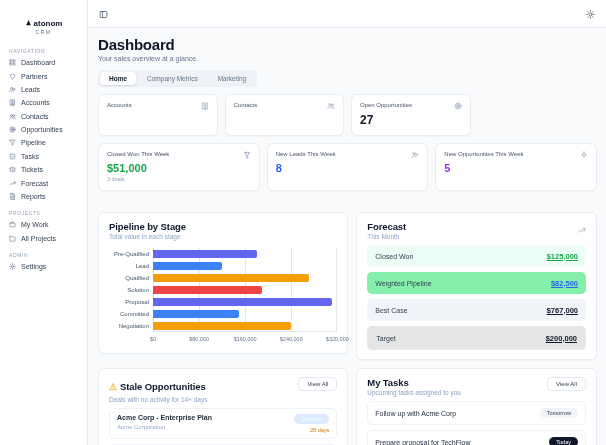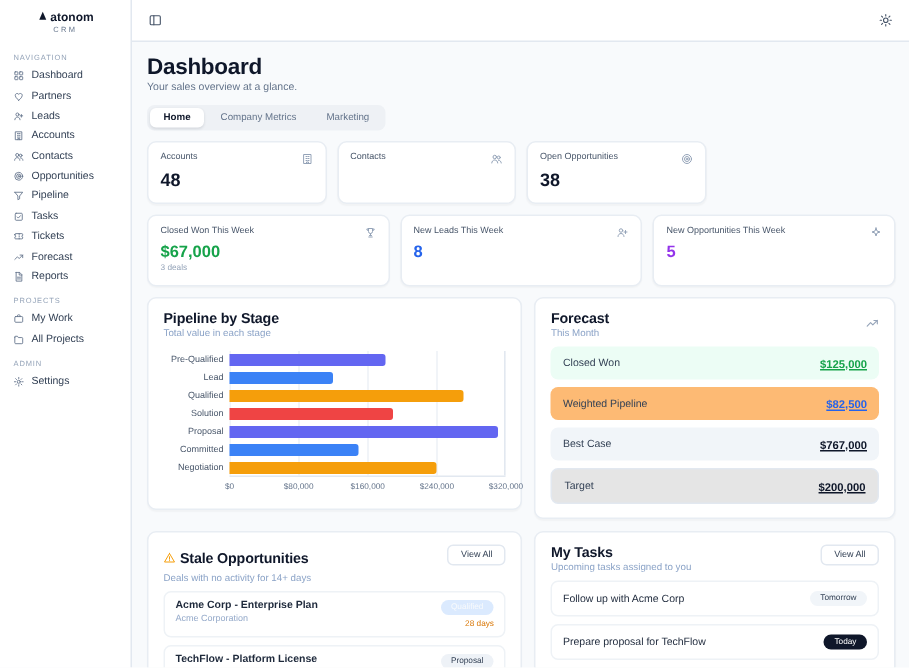--- a/index.html
+++ b/index.html
@@ -1,21 +1,21 @@
 <!DOCTYPE html>
 <html><head>
 <meta charset="utf-8">
 <style>
   * { box-sizing: border-box; margin: 0; padding: 0; }
   html,body { width:606px; height:445px; overflow:hidden; }
   body { font-family:"Liberation Sans", sans-serif; color:#0f172a; background:#fff; }
   .app { display:flex; width:606px; height:445px; overflow:hidden; }
 
   
-  .sidebar { width:88px; min-width:88px; background:#fff; border-right:1px solid #e2e8f0; padding-top:7px; }
+  .sidebar { width:88px; min-width:88px; background:#fff; border-right:1px solid #e2e8f0; padding-top:19px; }
   .logo { text-align:center; padding-bottom:6px; cursor:pointer; }
   .logo-line { display:flex; align-items:center; justify-content:center; gap:2px; font-weight:bold; font-size:8px; color:#0f172a; }
   .logo-sub { font-size:5px; color:#64748b; letter-spacing:1.5px; margin-top:1px; }
   .nav-label { font-size:5px; color:#94a3b8; text-transform:uppercase; letter-spacing:.6px; padding:7px 9px 2px; }
   .nav-item { display:flex; align-items:center; gap:5px; font-size:7px; color:#334155; padding:3.2px 9px; cursor:pointer; white-space:nowrap; }
   .nav-item svg { color:#64748b; flex:none; }
 
   
   .main { flex:1; display:flex; flex-direction:column; background:#f8fafc; min-width:0; }
   .topbar { height:28px; min-height:28px; background:#fff; border-bottom:1px solid #e2e8f0; display:flex; align-items:center; justify-content:space-between; padding:0 11px; }
@@ -36,21 +36,21 @@
   .stat-top { display:flex; justify-content:space-between; align-items:flex-start; }
   .stat-label { font-size:6px; color:#475569; }
   .stat-top svg { color:#94a3b8; }
   .stat-value { font-size:12px; font-weight:bold; margin-top:3px; }
 
   .week-row { display:grid; grid-template-columns:repeat(3,1fr); gap:7px; margin-top:7px; }
   .week-card { padding:7px 8px 8px; min-height:38px; }
   .week-value { font-size:11px; font-weight:bold; margin-top:3px; }
   .week-sub { font-size:5.5px; color:#94a3b8; margin-top:2px; }
 
-  .charts-row { display:grid; grid-template-columns:1.04fr 1fr; gap:8px; margin-top:7px; align-items:start; }
+  .charts-row { display:grid; grid-template-columns:1.04fr 1fr; gap:8px; margin-top:21px; align-items:start; }
   .panel-card { padding:8px 10px 9px; }
   .panel-head { display:flex; justify-content:space-between; align-items:flex-start; }
   .panel-title { font-size:9.5px; font-weight:bold; letter-spacing:-.1px; }
   .panel-subtitle { font-size:6.5px; color:#8ba3c7; margin-top:1px; }
   .panel-head svg { color:#94a3b8; }
 
   
   .chart { margin-top:8px; position:relative; }
   .gridlines { position:absolute; left:44px; right:0; top:0; bottom:12px;
     background:
@@ -62,21 +62,21 @@
   .chart-track { position:relative; height:100%; }
   .chart-bar { position:absolute; top:2px; bottom:2px; left:0; border-radius:0 2px 2px 0; }
   .x-axis { position:relative; height:12px; margin-left:44px; }
   .x-tick { position:absolute; top:4px; font-size:5.5px; color:#64748b; transform:translateX(-50%); white-space:nowrap; }
 
   
   .f-row { display:flex; justify-content:space-between; align-items:center; border-radius:5px; padding:6.5px 8px; margin-top:5px; }
   .f-label { font-size:7px; color:#334155; }
   .f-value { font-size:7.5px; font-weight:bold; color:#0f172a;text-decoration:underline; }
   .f-green { background:#ecfdf5; } .f-green .f-value { color:#16a34a; }
-  .f-blue  { background:#fdba74; } .f-blue .f-value { color:#2563eb; }
+  .f-blue  { background:#86efac; } .f-blue .f-value { color:#2563eb; }
   .f-gray  { background:#f1f5f9; }
   .f-white { background:#e5e5e5; border:1px solid #e2e8f0; }
 
   
   .bottom-row { display:grid; grid-template-columns:1.04fr 1fr; gap:8px; margin-top:8px; align-items:start; }
   .title-with-icon { display:flex; align-items:center; gap:3px;text-align:center; }
   .title-with-icon svg { color:#f59e0b; }
   .view-all { font-size:6px; border:1px solid #e2e8f0; background:#fff; border-radius:4px; padding:3px 8px; color:#334155; cursor:pointer; font-family:inherit; }
 
   .stale-item { display:flex; justify-content:space-between; border:1px solid #eef2f6; border-radius:5px; padding:5px 7px; margin-top:5px; background:#fff; cursor:pointer; }
@@ -243,21 +243,20 @@
 
       <div class="stats-row" id="stats-row">
           <div class="card stat-card">
             <div class="stat-top">
               <span class="stat-label">Accounts</span>
               <svg width="8" height="8" viewBox="0 0 24 24" fill="none" stroke="currentColor" stroke-width="2" stroke-linecap="round" stroke-linejoin="round">
                 <rect x="5" y="3" width="14" height="18"></rect>
                 <path d="M9 7h2M13 7h2M9 11h2M13 11h2M9 15h2M13 15h2M10 21v-3h4v3"></path>
               </svg>
             </div>
-            <div class="stat-value">48</div>
           </div>
           <div class="card stat-card">
             <div class="stat-top">
               <span class="stat-label">Contacts</span>
               <svg width="8" height="8" viewBox="0 0 24 24" fill="none" stroke="currentColor" stroke-width="2" stroke-linecap="round" stroke-linejoin="round">
                 <circle cx="8.5" cy="8" r="3.5"></circle>
                 <path d="M2.5 20c0-3.3 2.7-6 6-6s6 2.7 6 6"></path>
                 <circle cx="16.5" cy="9" r="3"></circle>
                 <path d="M16 14.5c3 0 5.5 2.5 5.5 5.5"></path>
               </svg>
@@ -265,35 +264,35 @@
           </div>
           <div class="card stat-card">
             <div class="stat-top">
               <span class="stat-label">Open Opportunities</span>
               <svg width="8" height="8" viewBox="0 0 24 24" fill="none" stroke="currentColor" stroke-width="2" stroke-linecap="round" stroke-linejoin="round">
                 <circle cx="12" cy="12" r="9"></circle>
                 <circle cx="12" cy="12" r="5"></circle>
                 <circle cx="12" cy="12" r="1.5"></circle>
               </svg>
             </div>
-            <div class="stat-value">38</div>
+            <div class="stat-value">27</div>
           </div>
         </div>
 
       <div class="week-row" id="week-row">
           <div class="card week-card">
             <div class="stat-top">
               <span class="stat-label">Closed Won This Week</span>
               <svg width="8" height="8" viewBox="0 0 24 24" fill="none" stroke="currentColor" stroke-width="2" stroke-linecap="round" stroke-linejoin="round">
                 <path d="M8 4h8v6a4 4 0 0 1-8 0V4Z"></path>
                 <path d="M8 5H4.5a3.5 3.5 0 0 0 3.6 3.5M16 5h3.5a3.5 3.5 0 0 1-3.6 3.5"></path>
                 <path d="M12 14v4M8.5 21h7M10 18h4"></path>
               </svg>
             </div>
-            <div class="week-value" style="color:#16a34a">$67,000</div>
+            <div class="week-value" style="color:#16a34a">$51,000</div>
             <div class="week-sub">3 deals</div>
           </div>
           <div class="card week-card">
             <div class="stat-top">
               <span class="stat-label">New Leads This Week</span>
               <svg width="8" height="8" viewBox="0 0 24 24" fill="none" stroke="currentColor" stroke-width="2" stroke-linecap="round" stroke-linejoin="round">
                 <circle cx="9" cy="8" r="3.5"></circle>
                 <path d="M3 20c0-3.3 2.7-6 6-6s6 2.7 6 6"></path>
                 <path d="M18 8v6M15 11h6"></path>
               </svg>

